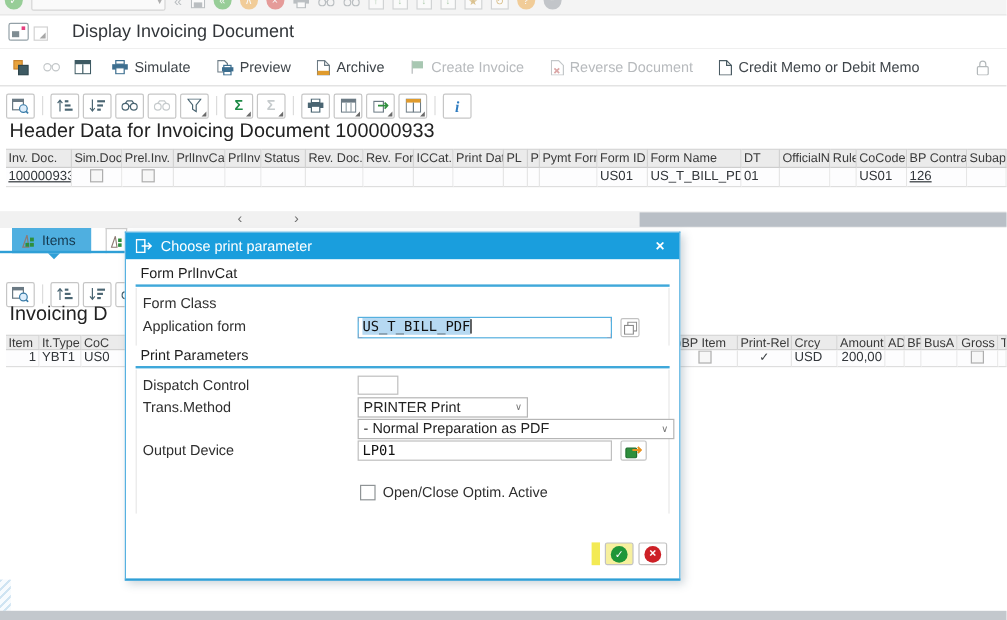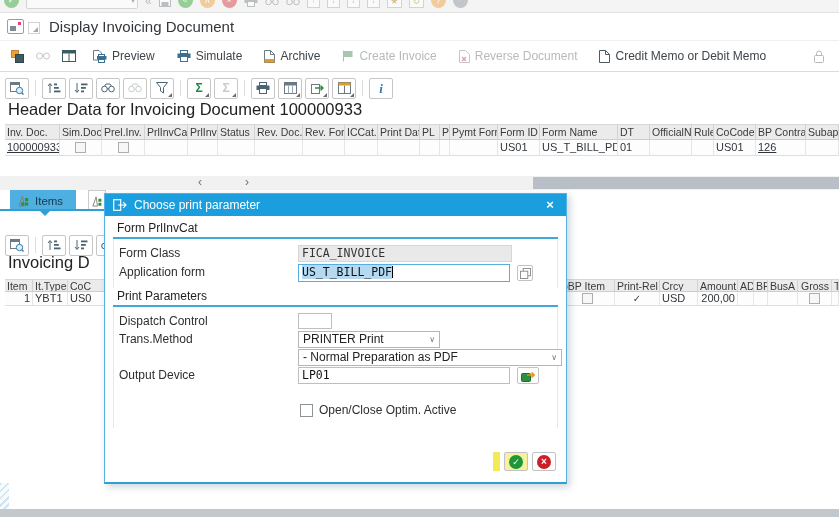--- a/index.html
+++ b/index.html
@@ -27,21 +27,21 @@
   
   .titlerow{position:absolute;top:13px;left:0;width:839px;height:28px;display:flex;
     align-items:center;gap:8px;padding-left:7px;background:#fff;border-bottom:1px solid #efefef}
   .titlerow .sysicons{display:flex;gap:4px;opacity:.75}
   .scr-icon{width:17px;height:15px;border:1px solid #70818a;border-radius:2px;position:relative;background:#fff}
   .scr-icon i{position:absolute;left:2px;bottom:2px;width:6px;height:5px;background:#55666e}
   .scr-icon u{position:absolute;right:2px;top:2px;width:3px;height:3px;background:#d05}
   .adapt-icon{width:12px;height:12px;border:1px solid #c3c3c3;background:#fff;position:relative;margin-top:3px}
   .adapt-icon::after{content:"";position:absolute;right:1px;bottom:1px;
     border-bottom:5px solid #8a8a8a;border-left:5px solid transparent}
-  .page-title{font-size:15px;color:#32363a;margin-left:1px}
+  .page-title{font-size:15px;color:#32363a;margin-left:12px}
 
   
   .appbar{position:absolute;top:41px;left:0;width:839px;height:31px;display:flex;align-items:center;
     gap:8px;padding-left:9px;background:#fff;border-bottom:1px solid #dcdcdc}
   .abtn{display:flex;align-items:center;gap:5px;font-size:12px;color:#3f454a;padding:0 7px;height:24px}
   .abtn.disabled{color:#b7babd}
   .ic{display:block}
   .lock{margin-left:auto;margin-right:14px;color:#b3b8ba}
 
   
@@ -236,35 +236,35 @@
         </svg>
     </span>
     <span class="abtn" style="padding:0 2px">
       <svg class="ic" width="14" height="12" viewBox="0 0 14 12">
           <rect x="0.5" y="0.5" width="13" height="11" fill="#fff" stroke="#3e5a63"></rect>
           <rect x="0.5" y="0.5" width="13" height="3" fill="#3e5a63"></rect>
           <path d="M7 3.5 V11.5" stroke="#3e5a63"></path>
         </svg>
     </span>
     <span class="abtn">
+      <svg class="ic" width="14" height="12" viewBox="0 0 14 12">
+          <rect x="3.5" y="0.5" width="7" height="3" fill="#fff" stroke="#3c6e8f"></rect>
+          <rect x="0.5" y="3.5" width="13" height="4.5" fill="#3c6e8f"></rect>
+          <rect x="3.5" y="6.5" width="7" height="5" fill="#fff" stroke="#3c6e8f"></rect>
+        </svg>
+      <span>Simulate</span>
+    </span>
+    <span class="abtn">
       <svg class="ic" width="14" height="13" viewBox="0 0 14 13">
           <path d="M0.5 0.5 H6 L8.5 3 V10 H0.5 Z" fill="#fff" stroke="#6b7a84"></path>
           <rect x="5.5" y="4.5" width="6" height="2.5" fill="#fff" stroke="#3c6e8f"></rect>
           <rect x="4" y="6" width="9.5" height="3.5" fill="#3c6e8f"></rect>
           <rect x="5.5" y="9.5" width="6" height="3" fill="#fff" stroke="#3c6e8f"></rect>
         </svg>
       <span>Preview</span>
-    </span>
-    <span class="abtn">
-      <svg class="ic" width="14" height="12" viewBox="0 0 14 12">
-          <rect x="3.5" y="0.5" width="7" height="3" fill="#fff" stroke="#3c6e8f"></rect>
-          <rect x="0.5" y="3.5" width="13" height="4.5" fill="#3c6e8f"></rect>
-          <rect x="3.5" y="6.5" width="7" height="5" fill="#fff" stroke="#3c6e8f"></rect>
-        </svg>
-      <span>Simulate</span>
     </span>
     <span class="abtn">
       <svg class="ic" width="11" height="13" viewBox="0 0 11 13">
           <path d="M0.5 0.5 H6.5 L10.5 4.5 V12.5 H0.5 Z" fill="#fff" stroke="#6b7a84"></path>
           <path d="M6.5 0.5 V4.5 H10.5" fill="none" stroke="#6b7a84"></path>
           <rect x="0.5" y="9" width="10" height="3.5" fill="#e09b2d"></rect>
         </svg>
       <span>Archive</span>
     </span>
     <span class="abtn disabled">
@@ -545,21 +545,20 @@
       <span class="ttl">Choose print parameter</span>
       <span class="dlg-close">×</span>
     </div>
     <div class="dlg-body">
 
       <div class="gbox" style="top:24px;height:48px"></div>
       <div class="ghead" style="top:5px">Form PrlInvCat</div>
       <div class="gline" style="top:21px"></div>
 
       <div class="dlabel" style="top:29px">Form Class</div>
-      <div class="fld ro" style="left:193px;top:29px;width:214px">FICA_INVOICE</div>
 
       <div class="dlabel" style="top:48px">Application form</div>
       <div class="fld focus" style="left:193px;top:48px;width:212px;height:18px">
         <span class="ck tl"></span><span class="ck tr"></span><span class="ck bl"></span><span class="ck br"></span>
         <span class="sel">US_T_BILL_PDF</span><span class="caret"></span>
       </div>
       <span class="sq-btn" style="left:412px;top:49px;width:16px;height:16px">
         <svg class="ic" width="11" height="11" viewBox="0 0 12 12">
             <rect x="3.5" y="0.5" width="8" height="8" fill="#fff" stroke="#8a8a8a"></rect>
             <rect x="0.5" y="3.5" width="8" height="8" fill="#fff" stroke="#8a8a8a"></rect>

